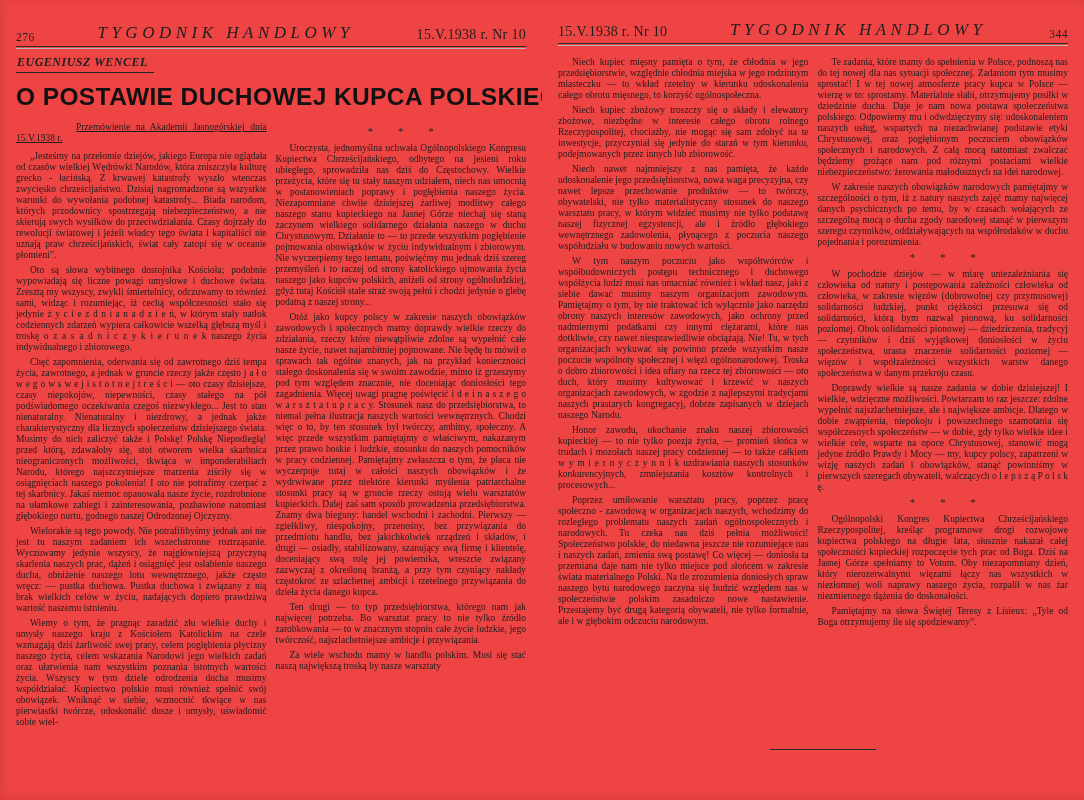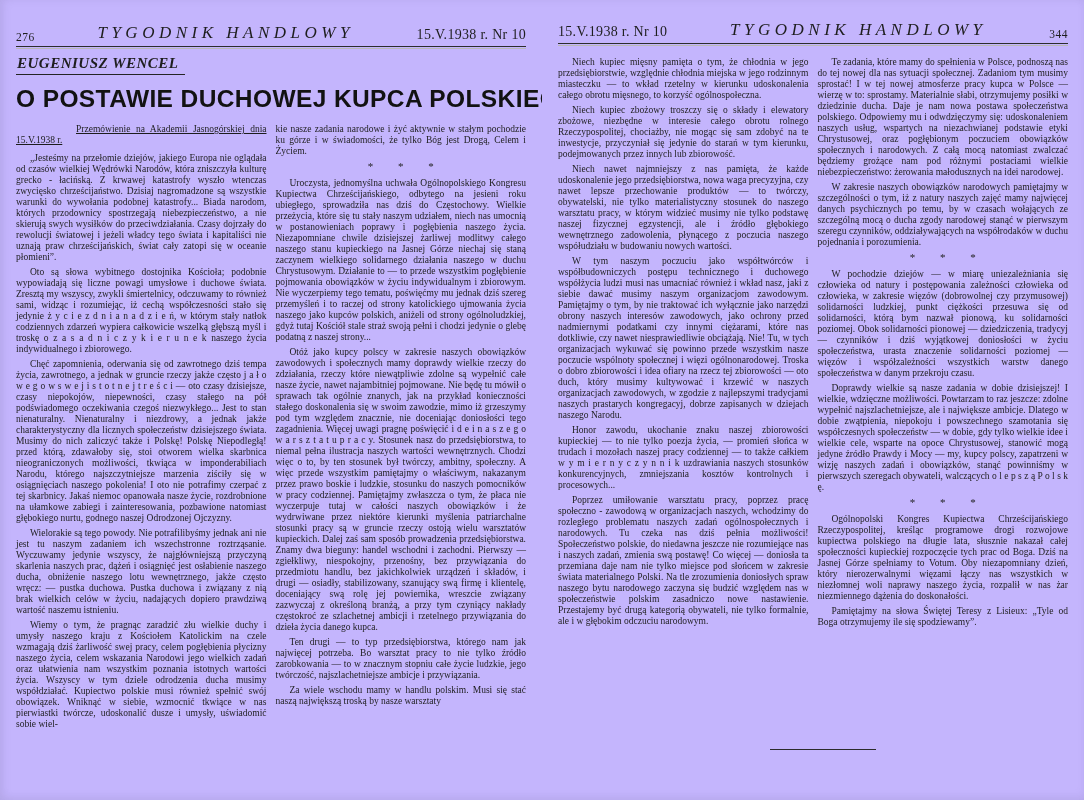--- a/index.html
+++ b/index.html
@@ -1,36 +1,36 @@
 <!DOCTYPE html>
 <html lang="pl"><head>
 <meta charset="utf-8">
 <style>
   html,body{margin:0;padding:0;background:#ffffff;}
   .sheet{
     position:relative;width:1084px;height:800px;overflow:hidden;
-    background:#c4b5fd;color:#1e1e1e;
+    background:#ef4444;color:#1e1e1e;
     box-shadow:inset 4px 0 10px rgba(0,0,0,.05), inset 0 -4px 10px rgba(0,0,0,.04);
     font-family:"Liberation Serif", serif;
   }
   .page{position:absolute;top:0;width:542px;height:800px;box-sizing:border-box;
         padding:0 16px;overflow:hidden;}
   .page-left{left:0;}
   .page-right{left:542px;}
 
   .pghead{display:flex;justify-content:space-between;align-items:flex-end;}
   .page-left .pghead{margin-top:23px;}
   .page-right .pghead{margin-top:20px;}
   .pgnum{font-size:11.5px;letter-spacing:.5px;}
   .masthead{font-size:17px;letter-spacing:4.5px;white-space:nowrap;font-weight:500;font-style:italic;}
   .issue{font-size:14px;letter-spacing:.3px;}
   .headrule{margin-top:3px;border-top:1.8px solid #2d2d2d;border-bottom:1px solid #b9b9b4;height:1px;}
 
   .author{display:inline-block;margin-top:6px;font-style:italic;font-weight:bold;
-          font-size:15px;letter-spacing:.5px;border-bottom:1.2px solid #242424;padding:0 6px 2px 1px;}
+          font-size:12px;letter-spacing:.5px;border-bottom:1.2px solid #242424;padding:0 6px 2px 1px;}
   .title{margin:10px 0 0;text-align:center;font-family:"Liberation Sans", sans-serif;
          font-weight:800;font-size:24.5px;letter-spacing:.4px;color:#121212;white-space:nowrap;}
 
   .cols{display:flex;gap:9px;}
   .page-left .cols{margin-top:11px;}
   .page-right .cols{margin-top:11px;}
   .col{flex:1;min-width:0;}
   .col p{margin:0 0 4px;font-size:9.5px;line-height:11px;text-align:justify;
          text-indent:14px;color:#1d1d1d;}
   .col p.cont{text-indent:0;}
@@ -61,21 +61,20 @@
     <div class="cols">
       <div class="col">
         <p class="dedication">Przemówienie na Akademii Jasnogórskiej dnia 15.V.1938 r.</p>
         <p>„Jesteśmy na przełomie dziejów, jakiego Europa nie oglądała od czasów wielkiej Wędrówki Narodów, która zniszczyła kulturę grecko - łacińską. Z krwawej katastrofy wyszło wtenczas zwycięsko chrześcijaństwo. Dzisiaj nagromadzone są wszystkie warunki do wywołania podobnej katastrofy... Biada narodom, których przodownicy spostrzegają niebezpieczeństwo, a nie skierują swych wysiłków do przeciwdziałania. Czasy dojrzały do rewolucji światowej i jeżeli władcy tego świata i kapitaliści nie uznają praw chrześcijańskich, świat cały zatopi się w oceanie płomieni”.</p>
         <p>Oto są słowa wybitnego dostojnika Kościoła; podobnie wypowiadają się liczne powagi umysłowe i duchowe świata. Zresztą my wszyscy, zwykli śmiertelnicy, odczuwamy to również sami, widząc i rozumiejąc, iż cechą współczesności stało się jedynie ż y c i e z d n i a n a d z i e ń, w którym stały natłok codziennych zdarzeń wypiera całkowicie wszelką głębszą myśl i troskę o z a s a d n i c z y k i e r u n e k naszego życia indywidualnego i zbiorowego.</p>
         <p>Chęć zapomnienia, oderwania się od zawrotnego dziś tempa życia, zawrotnego, a jednak w gruncie rzeczy jakże często j a ł o w e g o w s w e j i s t o t n e j t r e ś c i — oto czasy dzisiejsze, czasy niepokojów, niepewności, czasy stałego na pół podświadomego oczekiwania czegoś niezwykłego... Jest to stan nienaturalny. Nienaturalny i niezdrowy, a jednak jakże charakterystyczny dla licznych społeczeństw dzisiejszego świata. Musimy do nich zaliczyć także i Polskę! Polskę Niepodległą! przed którą, zdawałoby się, stoi otworem wielka skarbnica nieograniczonych możliwości, tkwiąca w imponderabiliach Narodu, którego najszczytniejsze marzenia ziściły się w osiągnięciach naszego pokolenia! I oto nie potrafimy czerpać z tej skarbnicy. Jakaś niemoc opanowała nasze życie, rozdrobnione na ułamkowe zabiegi i zainteresowania, pozbawione natomiast głębokiego nurtu, godnego naszej Odrodzonej Ojczyzny.</p>
         <p>Wielorakie są tego powody. Nie potrafilibyśmy jednak ani nie jest tu naszym zadaniem ich wszechstronne roztrząsanie. Wyczuwamy jedynie wszyscy, że najgłówniejszą przyczyną skarlenia naszych prac, dążeń i osiągnięć jest osłabienie naszego ducha, obniżenie naszego lotu wewnętrznego, jakże często wręcz: — pustka duchowa. Pustka duchowa i związany z nią brak wielkich celów w życiu, nadających dopiero prawdziwą wartość naszemu istnieniu.</p>
         <p>Wiemy o tym, że pragnąc zaradzić złu wielkie duchy i umysły naszego kraju z Kościołem Katolickim na czele wzmagają dziś żarliwość swej pracy, celem pogłębienia płycizny naszego życia, celem wskazania Narodowi jego wielkich zadań oraz ułatwienia nam wszystkim poznania istotnych wartości życia. Wszyscy w tym dziele odrodzenia ducha musimy współdziałać. Kupiectwo polskie musi również spełnić swój obowiązek. Wniknąć w siebie, wzmocnić tkwiące w nas pierwiastki twórcze, udoskonalić dusze i umysły, uświadomić sobie wiel-</p>
       </div>
       <div class="col">
-        <p class="cont">kie nasze zadania narodowe i żyć aktywnie w stałym pochodzie ku górze i w świadomości, że tylko Bóg jest Drogą, Celem i Życiem.</p>
         <div class="stars">* * *</div>
         <p>Uroczysta, jednomyślna uchwała Ogólnopolskiego Kongresu Kupiectwa Chrześcijańskiego, odbytego na jesieni roku ubiegłego, sprowadziła nas dziś do Częstochowy. Wielkie przeżycia, które się tu stały naszym udziałem, niech nas umocnią w postanowieniach poprawy i pogłębienia naszego życia. Niezapomniane chwile dzisiejszej żarliwej modlitwy całego naszego stanu kupieckiego na Jasnej Górze niechaj się staną zaczynem wielkiego solidarnego działania naszego w duchu Chrystusowym. Działanie to — to przede wszystkim pogłębienie pojmowania obowiązków w życiu indywidualnym i zbiorowym. Nie wyczerpiemy tego tematu, poświęćmy mu jednak dziś szereg przemyśleń i to raczej od strony katolickiego ujmowania życia naszego jako kupców polskich, aniżeli od strony ogólnoludzkiej, gdyż tutaj Kościół stale straż swoją pełni i chodzi jedynie o glebę podatną z naszej strony...</p>
         <p>Otóż jako kupcy polscy w zakresie naszych obowiązków zawodowych i społecznych mamy doprawdy wielkie rzeczy do zdziałania, rzeczy które niewątpliwie zdolne są wypełnić całe nasze życie, nawet najambitniej pojmowane. Nie będę tu mówił o sprawach tak ogólnie znanych, jak na przykład konieczności stałego doskonalenia się w swoim zawodzie, mimo iż grzeszymy pod tym względem znacznie, nie doceniając doniosłości tego zagadnienia. Więcej uwagi pragnę poświęcić i d e i n a s z e g o w a r s z t a t u p r a c y. Stosunek nasz do przedsiębiorstwa, to niemal pełna ilustracja naszych wartości wewnętrznych. Chodzi więc o to, by ten stosunek był twórczy, ambitny, społeczny. A więc przede wszystkim pamiętajmy o właściwym, nakazanym przez prawo boskie i ludzkie, stosunku do naszych pomocników w pracy codziennej. Pamiętajmy zwłaszcza o tym, że płaca nie wyczerpuje tutaj w całości naszych obowiązków i że wydrwiwane przez niektóre kierunki myślenia patriarchalne stosunki pracy są w gruncie rzeczy ostoją wielu warsztatów kupieckich. Dalej zaś sam sposób prowadzenia przedsiębiorstwa. Znamy dwa bieguny: handel wschodni i zachodni. Pierwszy — zgiełkliwy, niespokojny, przenośny, bez przywiązania do przedmiotu handlu, bez jakichkolwiek urządzeń i składów, i drugi — osiadły, stabilizowany, szanujący swą firmę i klientelę, doceniający swą rolę jej powiernika, wreszcie związany zazwyczaj z określoną branżą, a przy tym czyniący nakłady częstokroć ze szlachetnej ambicji i rzetelnego przywiązania do dzieła życia danego kupca.</p>
         <p>Ten drugi — to typ przedsiębiorstwa, którego nam jak najwięcej potrzeba. Bo warsztat pracy to nie tylko źródło zarobkowania — to w znacznym stopniu całe życie ludzkie, jego twórczość, najszlachetniejsze ambicje i przywiązania.</p>
         <p>Za wiele wschodu mamy w handlu polskim. Musi się stać naszą największą troską by nasze warsztaty</p>
       </div>
     </div>
   </section>
 
   <section class="page page-right">

